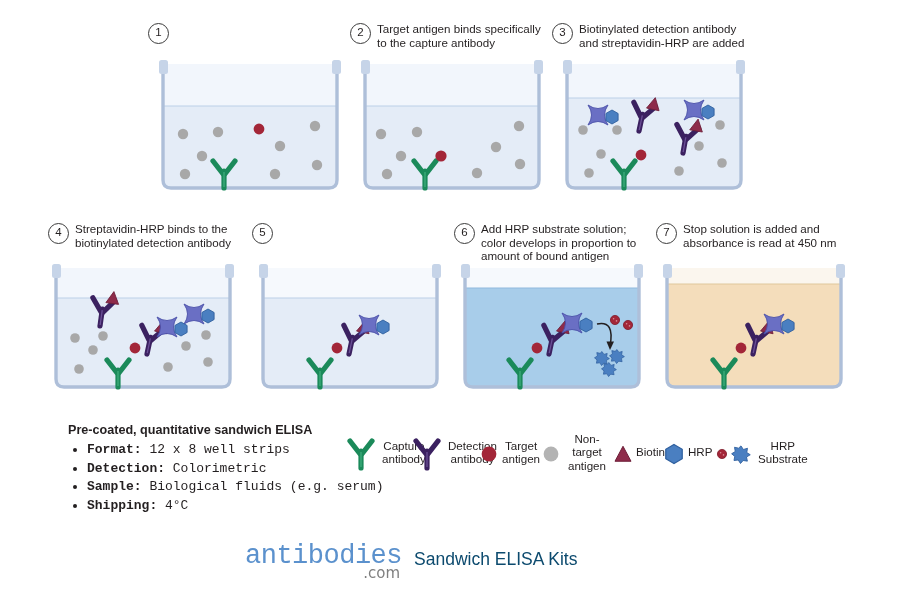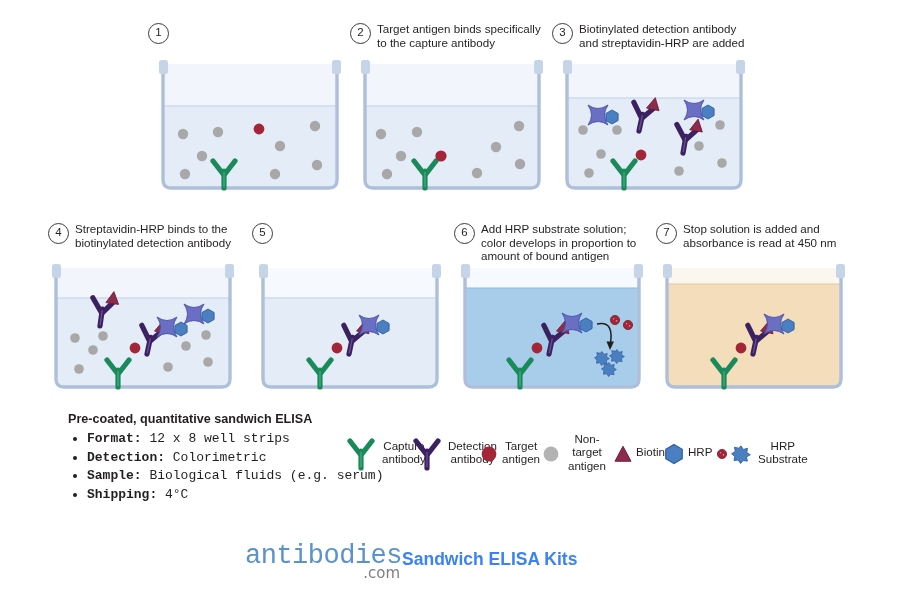--- a/index.html
+++ b/index.html
@@ -16,30 +16,30 @@
     font-family:"Liberation Sans",sans-serif;
     margin-top:1px;
   }
   .step-txt{font-size:11.6px;line-height:13.6px;color:#231f20;}
   .well-wrap{position:absolute;}
   svg{display:block;overflow:visible;}
   .legend{position:absolute;display:flex;}
   .leg-item{display:flex;flex-direction:row;align-items:center;}
   .leg-icon{height:42px;display:flex;align-items:flex-end;justify-content:center;}
   .leg-label{font-size:11.6px;line-height:13.4px;text-align:center;color:#231f20;margin-top:4px;white-space:pre-line;}
-  .info{position:absolute;left:68px;top:412px;}
+  .info{position:absolute;left:68px;top:423px;}
   .info h3{font-size:12.6px;margin:0 0 4px 0;font-weight:bold;color:#231f20;}
   .info ul{margin:0;padding-left:19px;}
   .info li{font-size:13px;line-height:18.6px;color:#231f20;font-family:Liberation Mono, monospace;}
   .info li b{font-weight:bold;}
   .brand{position:absolute;left:245px;top:528px;display:flex;align-items:flex-end;}
   .brand-logo{position:relative;}
   .brand-word{font-size:27px;line-height:41px;color:#5b91cd;font-weight:normal;letter-spacing:-0.5px;font-family:Liberation Mono, monospace;margin-top:8px;}
   .brand-dot{position:absolute;right:2px;top:36px;font-size:15px;color:#7f7f7f;font-family:"DejaVu Sans",sans-serif;}
-  .brand-tag{font-size:17.5px;font-weight:bold;color:#3b82f6;margin-bottom:7px;}
+  .brand-tag{font-size:17.5px;font-weight:normal;color:#0c4a6e;margin-left:12px;margin-bottom:7px;}
 </style>
 </head>
 <body>
 
 <div class="step-head" style="left:148px;top:22px;width:195px;">
   <div class="step-num">1</div>
 </div>
 <div class="step-head" style="left:350px;top:22px;width:195px;">
   <div class="step-num">2</div>
   <div class="step-txt">Target antigen binds specifically to the capture antibody</div>

